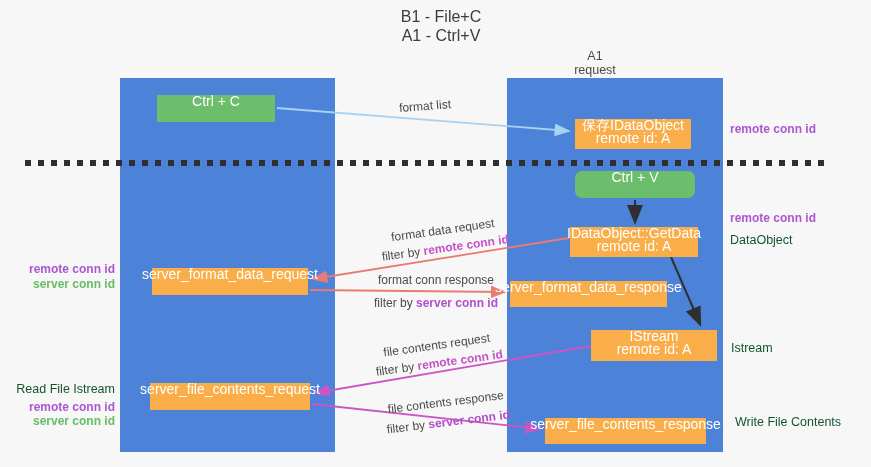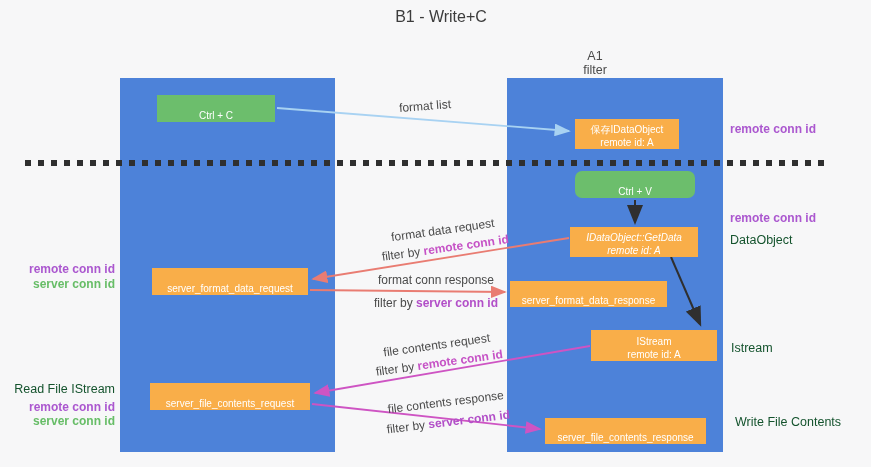--- a/index.html
+++ b/index.html
@@ -23,22 +23,22 @@
     position:absolute;top:78px;height:374px;width:215px;
     background:#4d82d9;
   }
   .dashed-line{
     position:absolute;left:25px;top:160px;width:806px;height:6px;
     background:repeating-linear-gradient(90deg,#2f2f2f 0 6px,transparent 6px 13px);
   }
   svg.arrows{position:absolute;left:0;top:0;z-index:3;pointer-events:none;}
   .node{
     position:absolute;z-index:4;display:flex;flex-direction:column;
-    align-items:center;justify-content:flex-end;
-    color:#ffffff;font-size:10px;line-height:13px;text-align:center;
+    align-items:center;justify-content:flex-start;
+    color:#ffffff;font-size:14px;line-height:13px;text-align:center;
     white-space:nowrap;
   }
   .node.green{background:#6cbe6c;}
   .node.orange{background:#f9ae49;}
   .edge-label{
     position:absolute;z-index:5;text-align:center;
     font-size:12px;line-height:16px;color:#4a4a4a;white-space:nowrap;
   }
   .edge-label .conn-remote{color:#c653c6;font-weight:bold;}
   .edge-label .conn-server{color:#b24fc8;font-weight:bold;}
@@ -50,26 +50,27 @@
   .purple-bold{color:#ab57cf;font-weight:bold;}
   .green-bold{color:#67bd67;font-weight:bold;}
   .dark{color:#14532d;}
 </style>
 </head>
 <body>
 
 <div class="canvas">
 
   <div class="title">
-    <div>B1 - Write+C</div>
+    <div>B1 - File+C</div>
+    <div>A1 - Ctrl+V</div>
   </div>
 
   <div class="lane-header" style="left:535px;top:49px;">
     <div>A1</div>
-    <div>filter</div>
+    <div>request</div>
   </div>
 
   <div class="lane" style="left:120px;"></div>
   <div class="lane" style="left:507px;width:216px;"></div>
 
   <div class="dashed-line"></div>
 
   <svg class="arrows" width="871" height="467" viewBox="0 0 871 467">
     <defs>
       <marker id="mBlue" markerWidth="9" markerHeight="7" refX="8" refY="3.5" orient="auto">
@@ -91,30 +92,30 @@
     <line x1="569" y1="238" x2="313" y2="279" stroke="#e97c72" stroke-width="1.8" marker-end="url(#mSalmon)"></line>
     <line x1="310" y1="290" x2="505" y2="292" stroke="#e97c72" stroke-width="1.8" marker-end="url(#mSalmon)"></line>
     <line x1="590" y1="346" x2="315" y2="393" stroke="#ce54c3" stroke-width="1.8" marker-end="url(#mMagenta)"></line>
     <line x1="312" y1="404" x2="540" y2="429" stroke="#ce54c3" stroke-width="1.8" marker-end="url(#mMagenta)"></line>
   </svg>
 
   <div class="node green" style="left:157px;top:95px;width:118px;height:27px;">
     <span>Ctrl + C</span>
   </div>
 
-  <div class="node orange" style="left:575px;top:119px;width:104px;height:30px;">
+  <div class="node orange" style="left:575px;top:119px;width:116px;height:30px;">
     <span>保存IDataObject</span>
     <span>remote id: A</span>
   </div>
 
   <div class="node green" style="left:575px;top:171px;width:120px;height:27px;border-radius:7px;">
     <span>Ctrl + V</span>
   </div>
 
-  <div class="node orange" style="left:570px;top:227px;width:128px;height:30px;font-style:italic;">
+  <div class="node orange" style="left:570px;top:227px;width:128px;height:30px;">
     <span>IDataObject::GetData</span>
     <span>remote id: A</span>
   </div>
 
   <div class="node orange" style="left:152px;top:268px;width:156px;height:27px;">
     <span>server_format_data_request</span>
   </div>
 
   <div class="node orange" style="left:510px;top:281px;width:157px;height:26px;">
     <span>server_format_data_response</span>
@@ -161,18 +162,18 @@
   <div class="ann right-col purple-bold" style="left:730px;top:211px;">remote conn id</div>
   <div class="ann right-col dark" style="left:730px;top:233px;font-size:12.5px;">DataObject</div>
   <div class="ann right-col dark" style="left:731px;top:341px;font-size:12.5px;">Istream</div>
   <div class="ann right-col dark" style="left:735px;top:415px;font-size:12.5px;text-align:right;">Write File Contents</div>
 
   <div class="ann left-col" style="left:0px;top:262px;">
     <div class="purple-bold">remote conn id</div>
     <div class="green-bold">server conn id</div>
   </div>
   <div class="ann left-col" style="left:0px;top:382px;line-height:14px;">
-    <div class="dark" style="font-size:12.5px;margin-bottom:4px;">Read File IStream</div>
+    <div class="dark" style="font-size:12.5px;margin-bottom:4px;">Read File Istream</div>
     <div class="purple-bold">remote conn id</div>
     <div class="green-bold">server conn id</div>
   </div>
 
 </div>
 
 </body></html>

